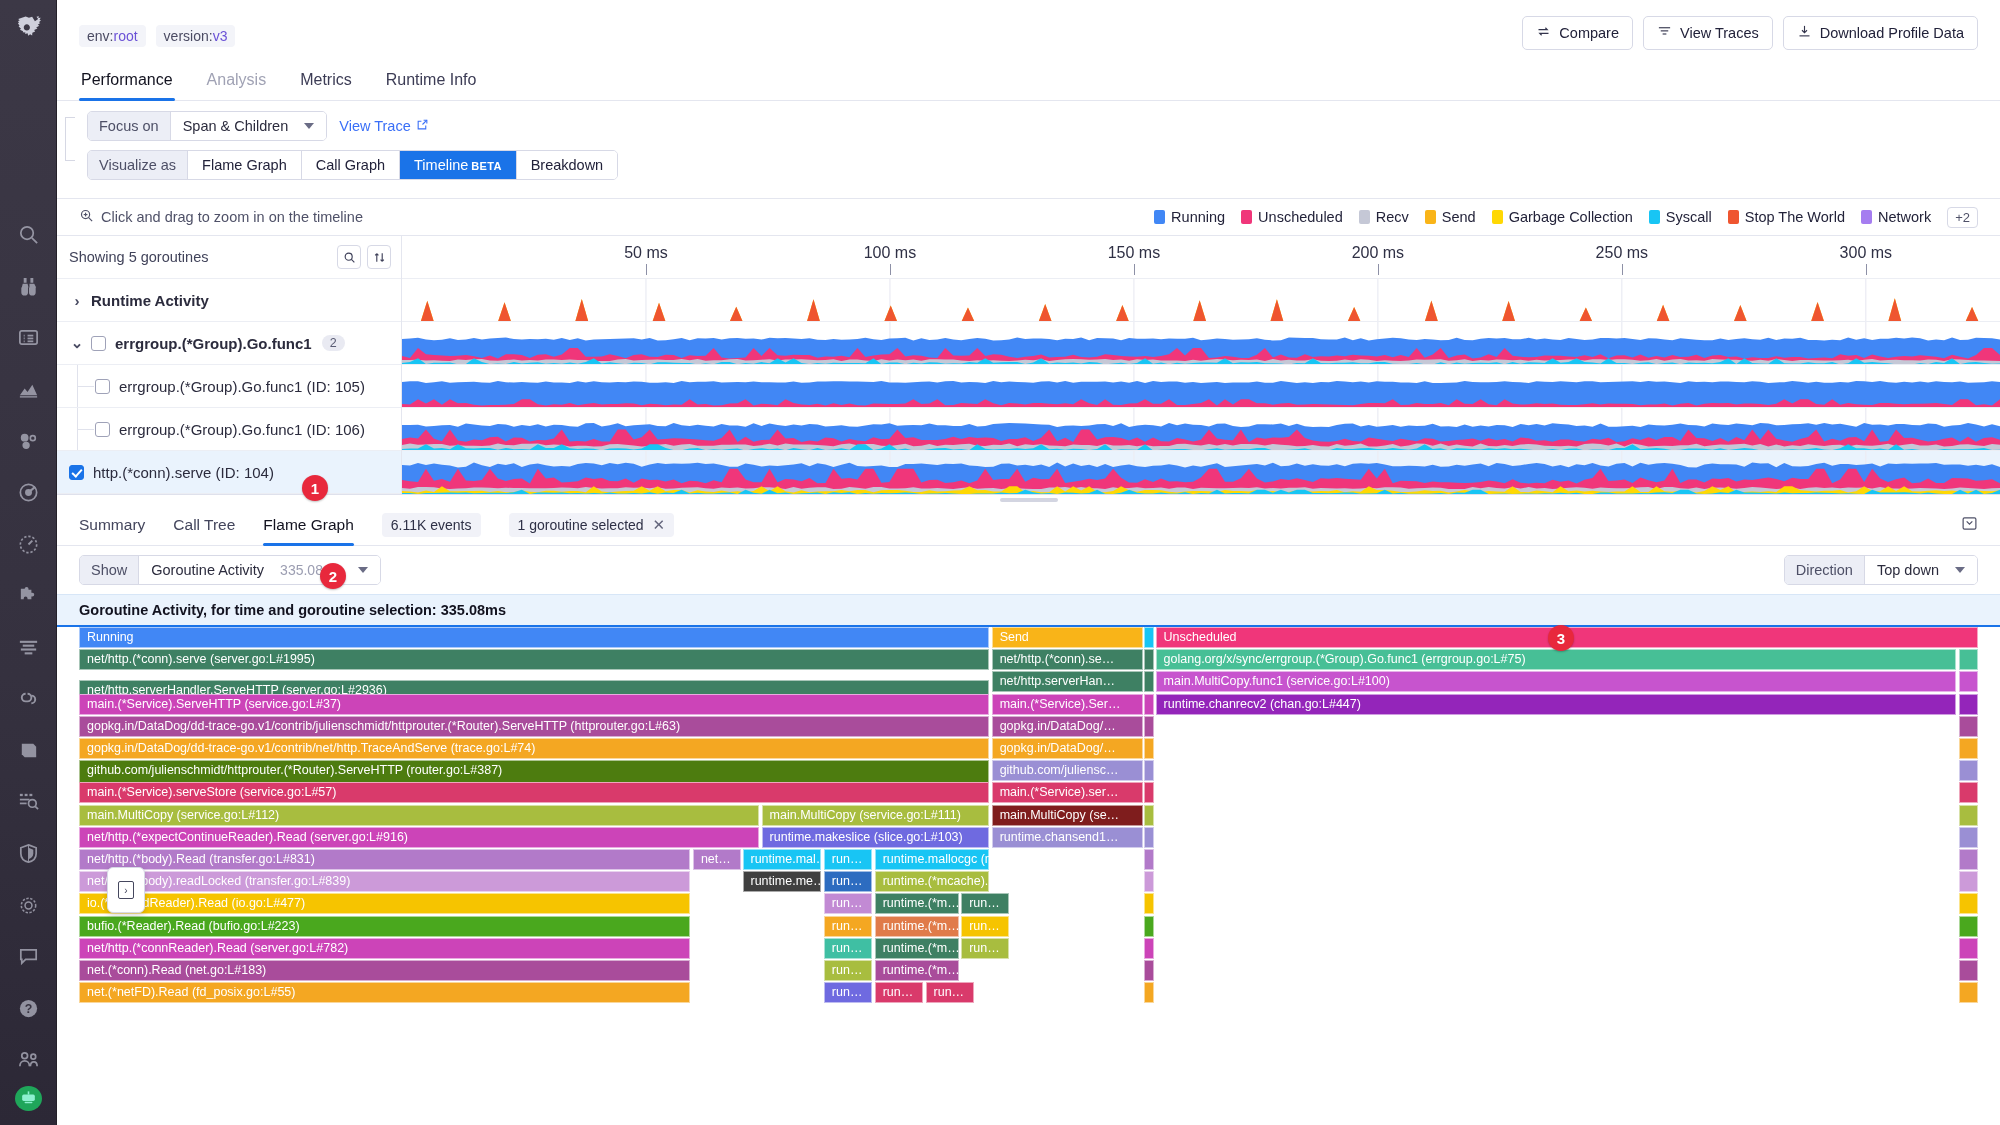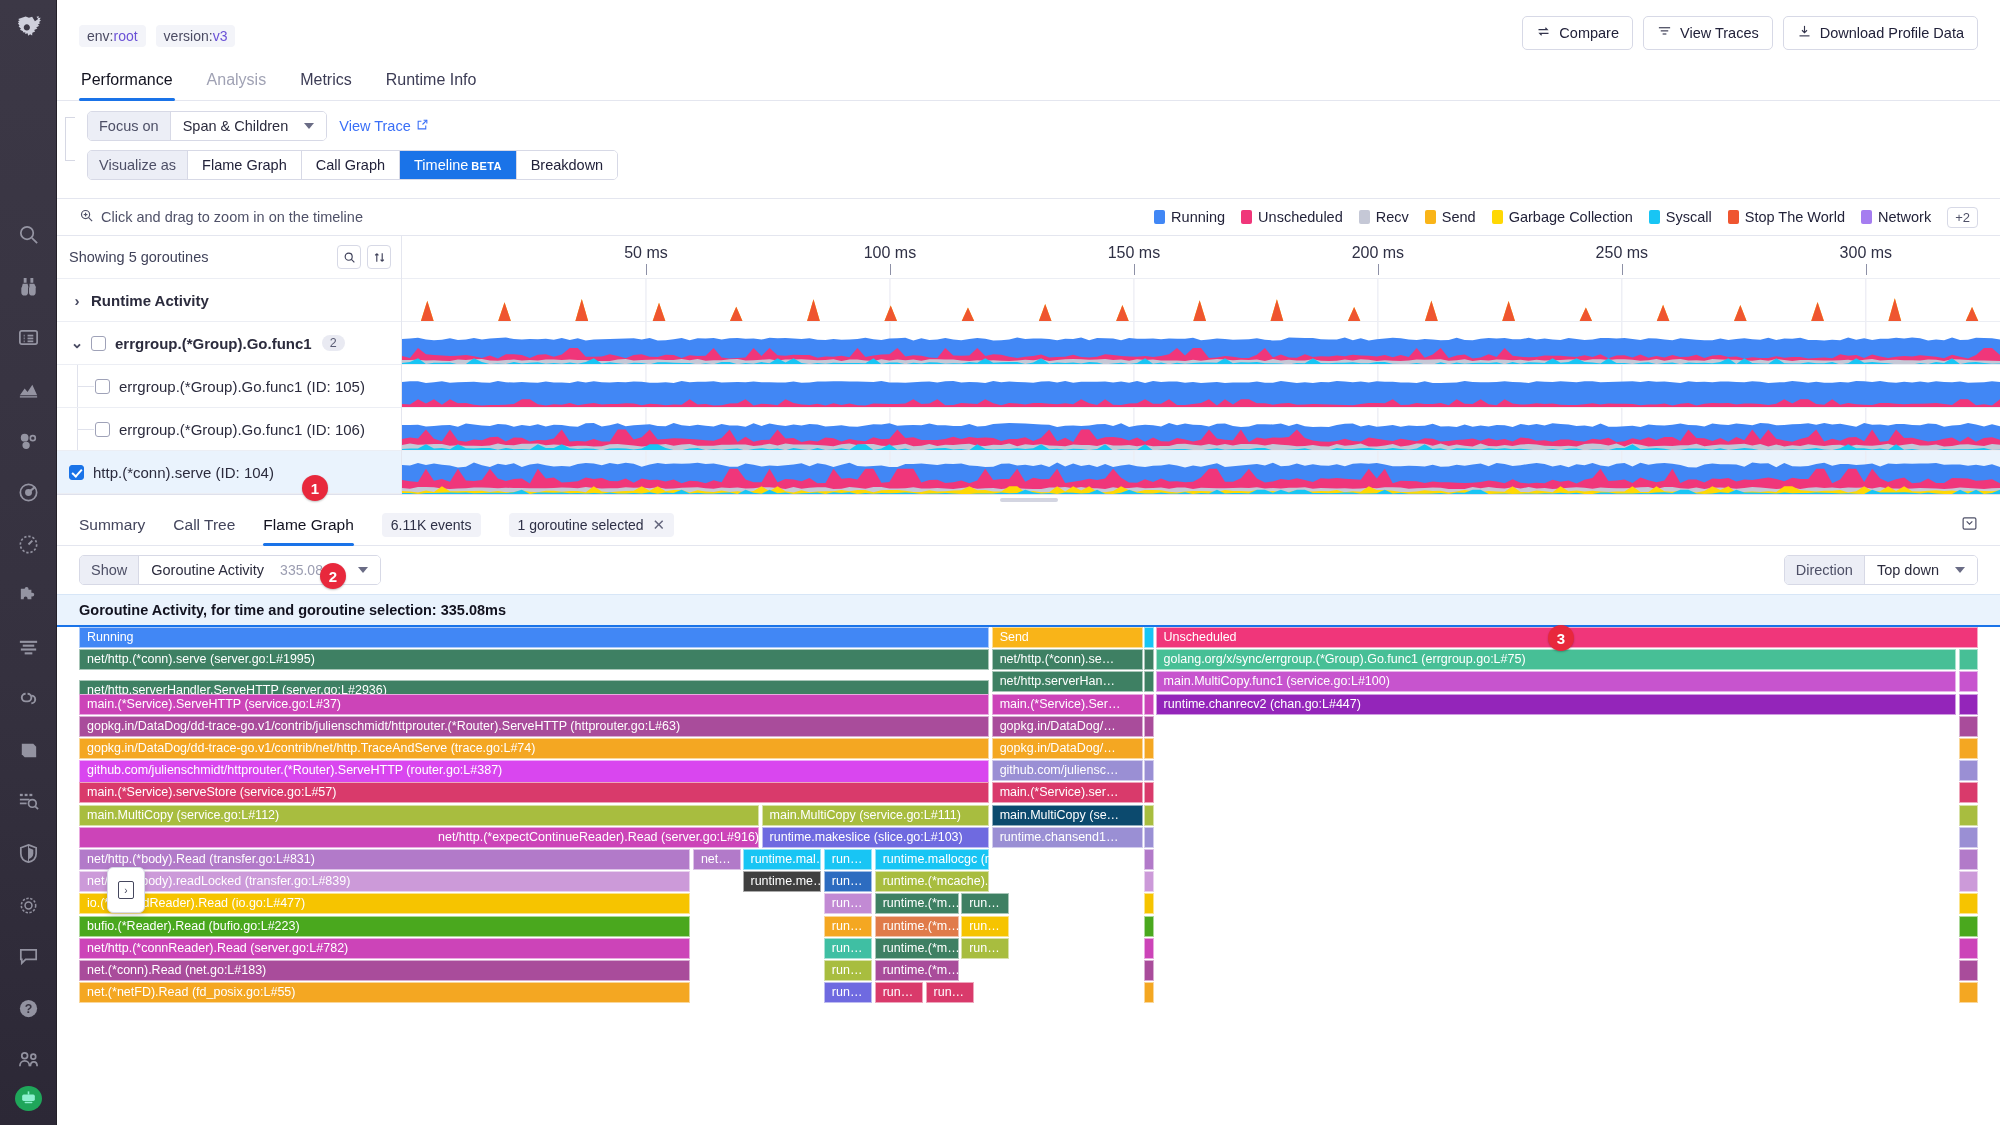--- a/index.html
+++ b/index.html
@@ -680,40 +680,40 @@
           <div class="fblk" style="left: 56.091%; width: 0.535475%; background: rgb(169, 76, 155); height: 21px; line-height: 21px;"></div>
           <div class="fblk" style="left: 98.996%; width: 1.00402%; background: rgb(169, 76, 155); height: 21px; line-height: 21px;"></div>
         </div>
         <div class="frow" style="top: 111px;">
           <div class="fblk" style="left: 0%; width: 47.925%; background: rgb(244, 167, 34); height: 21px; line-height: 21px;">gopkg.in/DataDog/dd-trace-go.v1/contrib/net/http.TraceAndServe (trace.go:L#74)</div>
           <div class="fblk" style="left: 48.0589%; width: 7.96519%; background: rgb(244, 167, 34); height: 21px; line-height: 21px;">gopkg.in/DataDog/…</div>
           <div class="fblk" style="left: 56.091%; width: 0.535475%; background: rgb(244, 167, 34); height: 21px; line-height: 21px;"></div>
           <div class="fblk" style="left: 98.996%; width: 1.00402%; background: rgb(244, 167, 34); height: 21px; line-height: 21px;"></div>
         </div>
         <div class="frow" style="top: 133.2px;">
-          <div class="fblk" style="left: 0%; width: 47.925%; background: #d946ef; height: 33px; line-height: 21px;">github.com/julienschmidt/httprouter.(*Router).ServeHTTP (router.go:L#387)</div>
+          <div class="fblk" style="left: 0%; width: 47.925%; background: #4d7c0f; height: 33px; line-height: 21px;">github.com/julienschmidt/httprouter.(*Router).ServeHTTP (router.go:L#387)</div>
           <div class="fblk" style="left: 48.0589%; width: 7.96519%; background: rgb(154, 143, 212); height: 21px; line-height: 21px;">github.com/juliensc…</div>
           <div class="fblk" style="left: 56.091%; width: 0.535475%; background: rgb(154, 143, 212); height: 21px; line-height: 21px;"></div>
           <div class="fblk" style="left: 98.996%; width: 1.00402%; background: rgb(154, 143, 212); height: 21px; line-height: 21px;"></div>
         </div>
         <div class="frow" style="top: 155.4px;">
           <div class="fblk" style="left: 0%; width: 47.925%; background: rgb(217, 58, 107); height: 21px; line-height: 21px;">main.(*Service).serveStore (service.go:L#57)</div>
           <div class="fblk" style="left: 48.0589%; width: 7.96519%; background: rgb(217, 58, 107); height: 21px; line-height: 21px;">main.(*Service).ser…</div>
           <div class="fblk" style="left: 56.091%; width: 0.535475%; background: rgb(217, 58, 107); height: 21px; line-height: 21px;"></div>
           <div class="fblk" style="left: 98.996%; width: 1.00402%; background: rgb(217, 58, 107); height: 21px; line-height: 21px;"></div>
         </div>
         <div class="frow" style="top: 177.6px;">
           <div class="fblk" style="left: 0%; width: 35.8099%; background: rgb(168, 189, 63); height: 21px; line-height: 21px;">main.MultiCopy (service.go:L#112)</div>
           <div class="fblk" style="left: 35.9438%; width: 11.9813%; background: rgb(168, 189, 63); height: 21px; line-height: 21px;">main.MultiCopy (service.go:L#111)</div>
-          <div class="fblk" style="left: 48.0589%; width: 7.96519%; background: #0c4a6e; height: 21px; line-height: 21px;">main.MultiCopy (se…</div>
+          <div class="fblk" style="left: 48.0589%; width: 7.96519%; background: #7f1d1d; height: 21px; line-height: 21px;">main.MultiCopy (se…</div>
           <div class="fblk" style="left: 56.091%; width: 0.535475%; background: rgb(168, 189, 63); height: 21px; line-height: 21px;"></div>
           <div class="fblk" style="left: 98.996%; width: 1.00402%; background: rgb(168, 189, 63); height: 21px; line-height: 21px;"></div>
         </div>
         <div class="frow" style="top: 199.8px;">
-          <div class="fblk" style="left: 0%; width: 35.8099%; background: rgb(204, 68, 184); height: 21px; line-height: 21px; text-align: right;">net/http.(*expectContinueReader).Read (server.go:L#916)</div>
+          <div class="fblk" style="left: 0%; width: 35.8099%; background: rgb(204, 68, 184); height: 21px; line-height: 21px;">net/http.(*expectContinueReader).Read (server.go:L#916)</div>
           <div class="fblk" style="left: 35.9438%; width: 11.9813%; background: rgb(111, 106, 224); height: 21px; line-height: 21px;">runtime.makeslice (slice.go:L#103)</div>
           <div class="fblk" style="left: 48.0589%; width: 7.96519%; background: rgb(154, 143, 212); height: 21px; line-height: 21px;">runtime.chansend1…</div>
           <div class="fblk" style="left: 56.091%; width: 0.535475%; background: rgb(154, 143, 212); height: 21px; line-height: 21px;"></div>
           <div class="fblk" style="left: 98.996%; width: 1.00402%; background: rgb(154, 143, 212); height: 21px; line-height: 21px;"></div>
         </div>
         <div class="frow" style="top: 222px;">
           <div class="fblk" style="left: 0%; width: 32.1954%; background: rgb(178, 122, 201); height: 21px; line-height: 21px;">net/http.(*body).Read (transfer.go:L#831)</div>
           <div class="fblk" style="left: 32.3293%; width: 2.54351%; background: rgb(178, 122, 201); height: 21px; line-height: 21px;">net…</div>
           <div class="fblk" style="left: 34.9398%; width: 4.14993%; background: rgb(24, 197, 244); height: 21px; line-height: 21px;">runtime.mal…</div>
           <div class="fblk" style="left: 39.2236%; width: 2.54351%; background: rgb(24, 197, 244); height: 21px; line-height: 21px;">run…</div>

